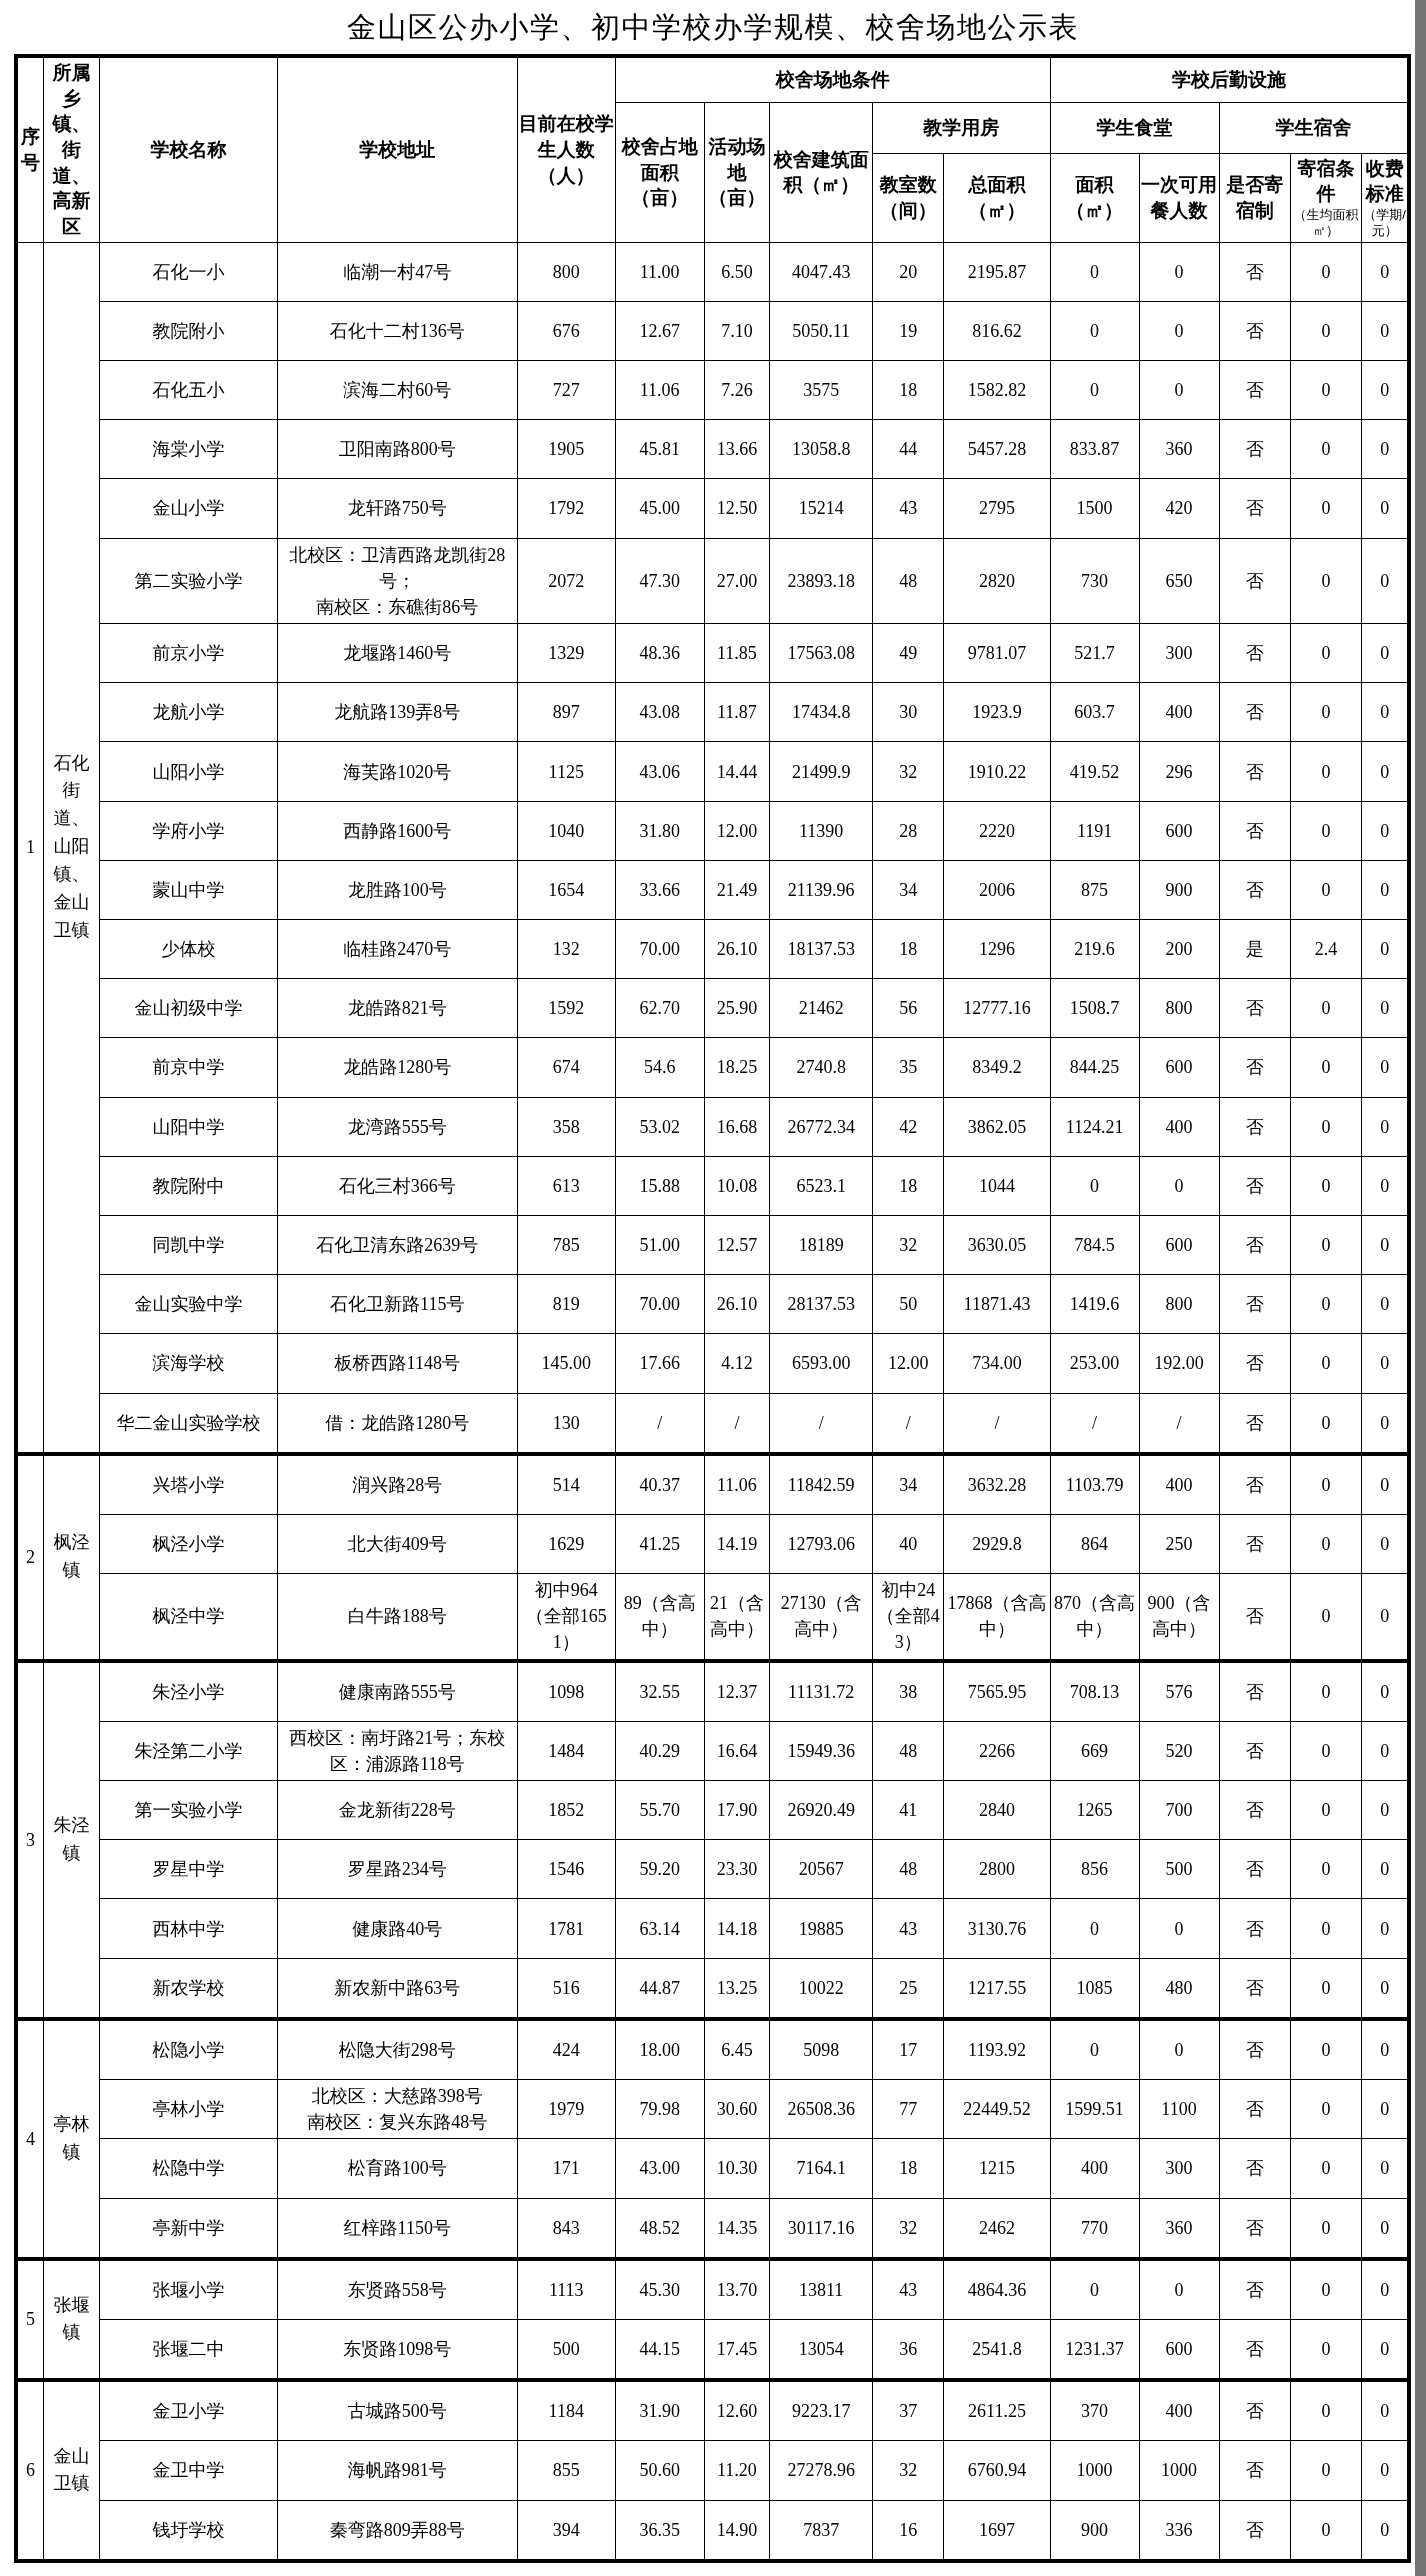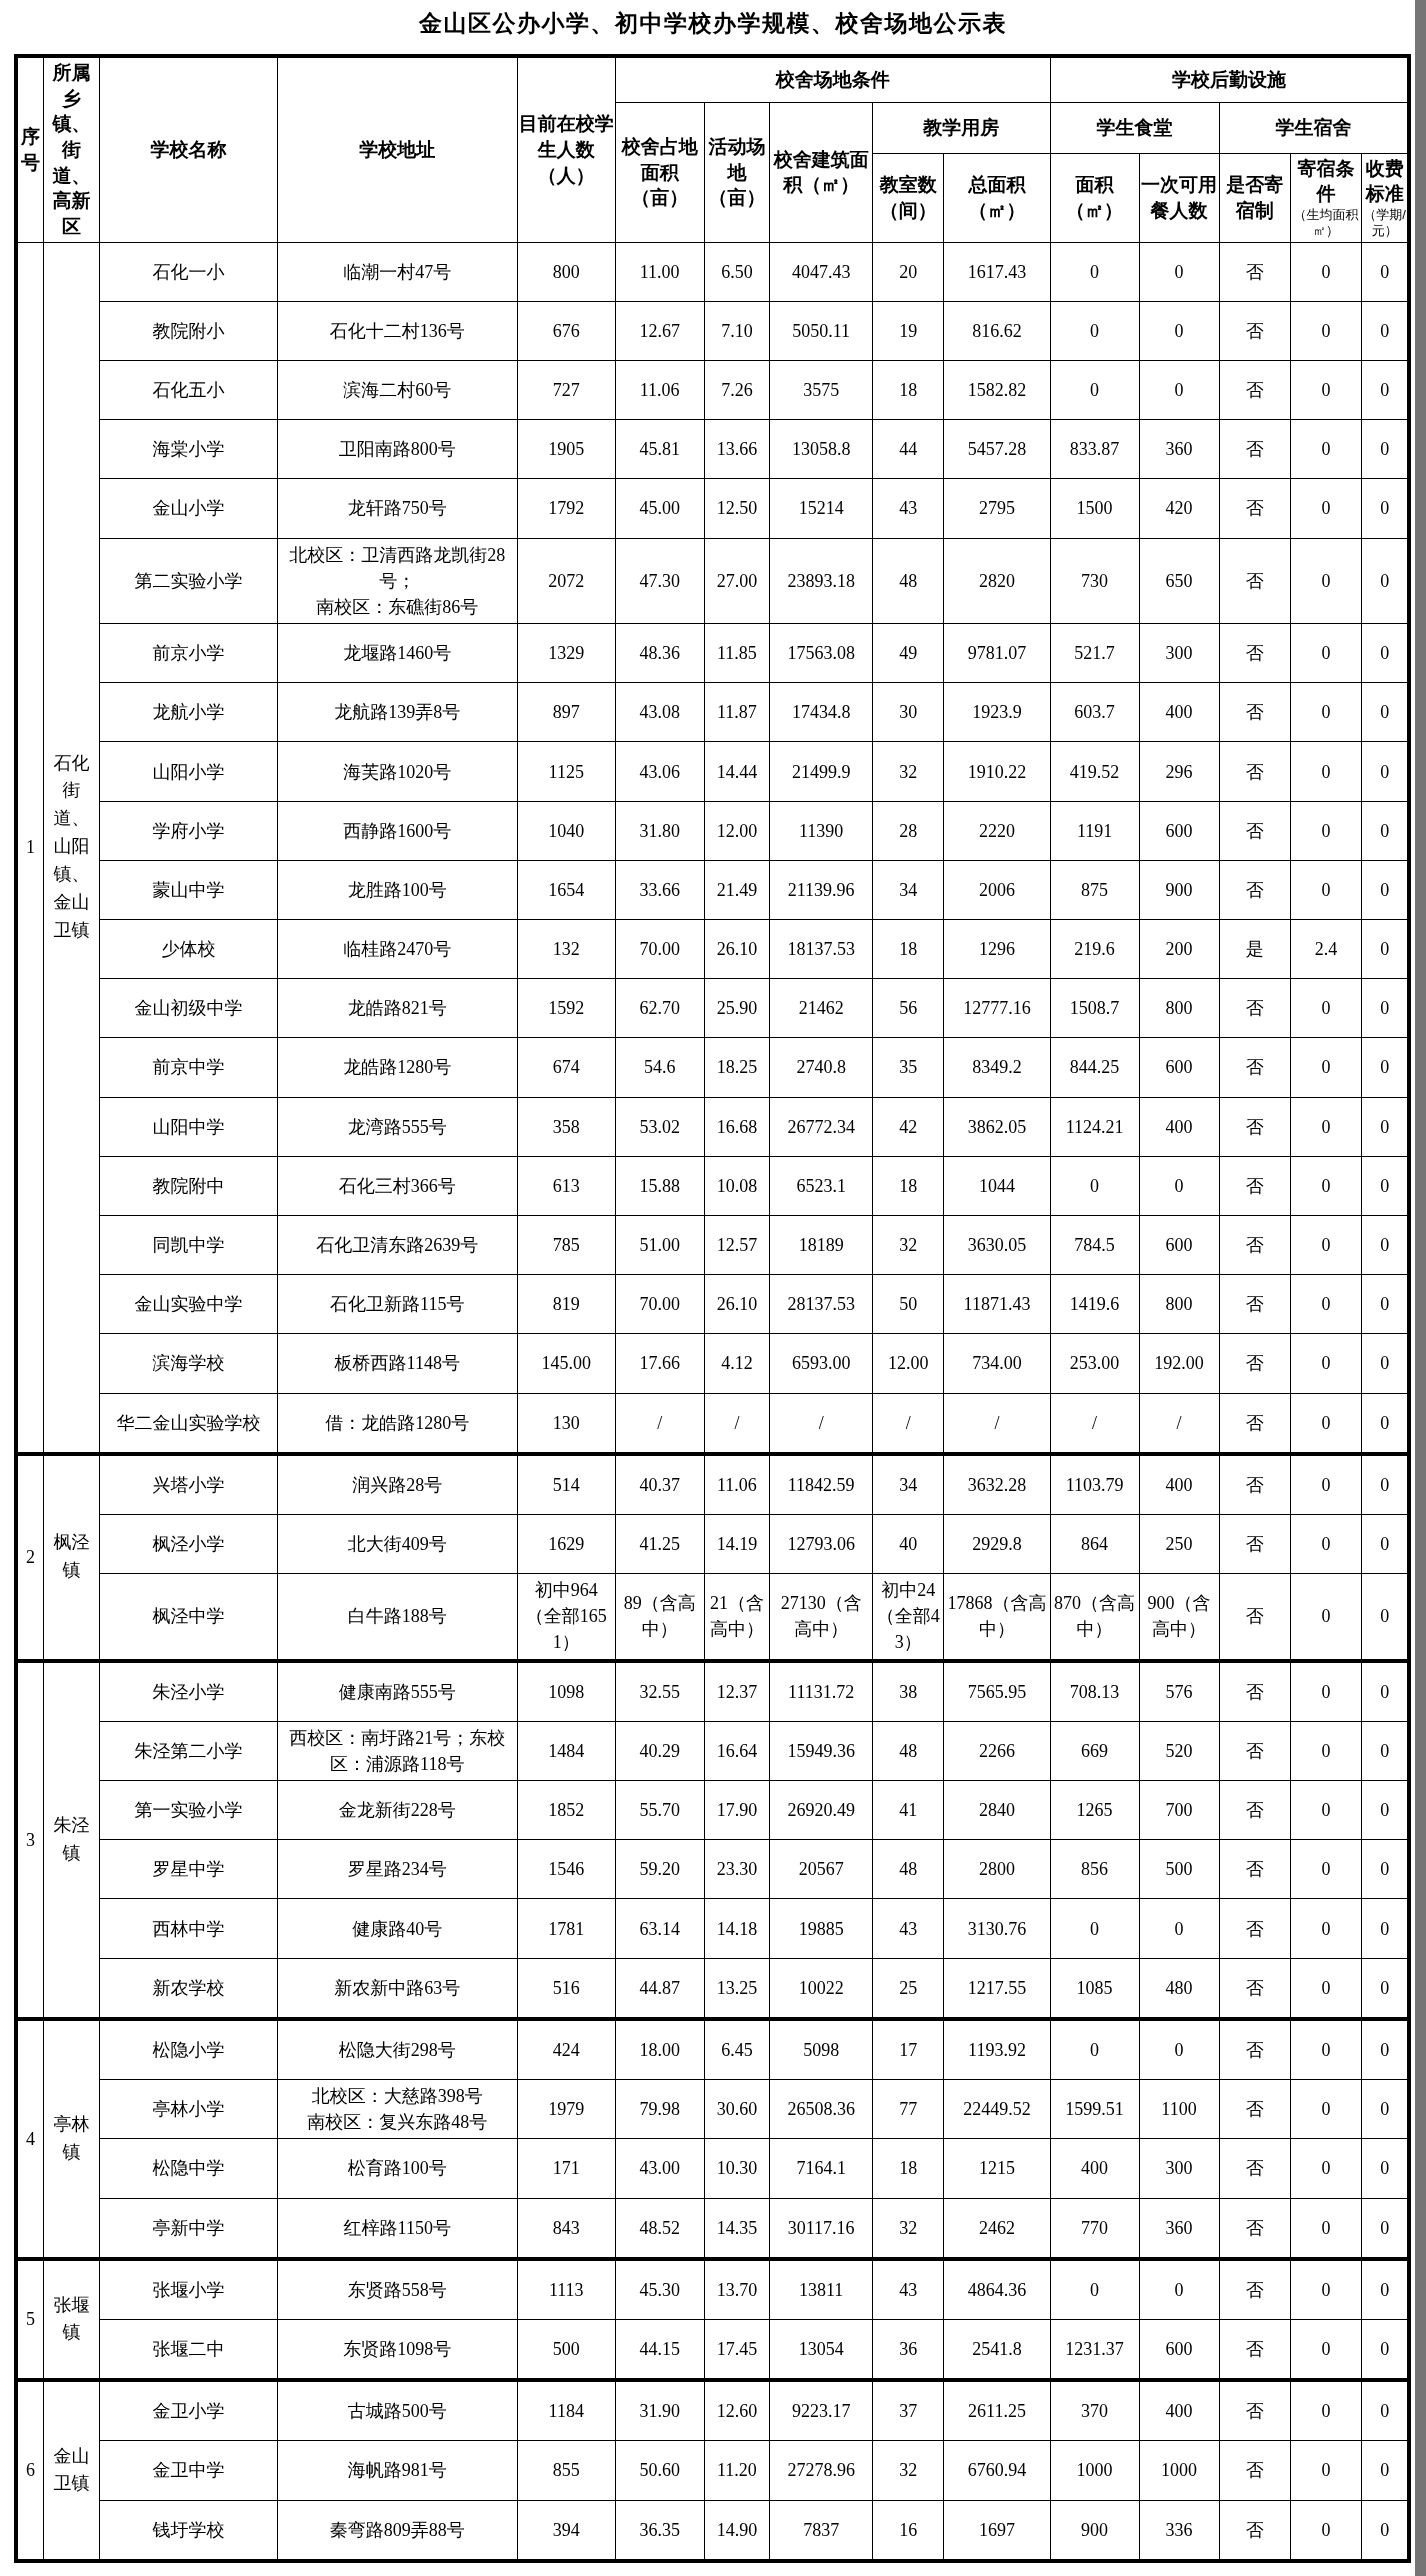--- a/index.html
+++ b/index.html
@@ -2,21 +2,21 @@
 <html style="font-size:8.2px"><head>
 <meta charset="utf-8">
 <style>
   html,body{margin:0;padding:0;}
   body{
     width:1426px;height:2786px;position:relative;background:#ffffff;
     font-family:"Liberation Sans",sans-serif;color:#000;overflow:hidden;
   }
   .page-title{
     position:absolute;top:8.2px;left:14.4px;width:1397px;
-    text-align:center;font-size:23px;font-weight:bold;letter-spacing:1.5px;
+    text-align:center;font-size:29px;font-weight:normal;letter-spacing:1.5px;
     font-family:"Liberation Sans",sans-serif;white-space:nowrap;
   }
   table.schools{
     position:absolute;top:54px;left:14.4px;width:1397px;
     border-collapse:collapse;table-layout:fixed;
     border:4.6px solid #000;
   }
   th,td{
     border:1.5px solid #000;text-align:center;vertical-align:middle;
     padding:3.1px 2.6px;word-break:break-all;
@@ -94,21 +94,21 @@
       <tr>
         <td rowspan="20">1</td>
         <td rowspan="20" class="district">石化街道、山阳镇、金山卫镇</td>
         <td>石化一小</td>
         <td>临潮一村47号</td>
         <td>800</td>
         <td>11.00</td>
         <td>6.50</td>
         <td>4047.43</td>
         <td>20</td>
-        <td>1617.43</td>
+        <td>2195.87</td>
         <td>0</td>
         <td>0</td>
         <td>否</td>
         <td>0</td>
         <td>0</td>
       </tr>
       <tr>
         <td>教院附小</td>
         <td>石化十二村136号</td>
         <td>676</td>

